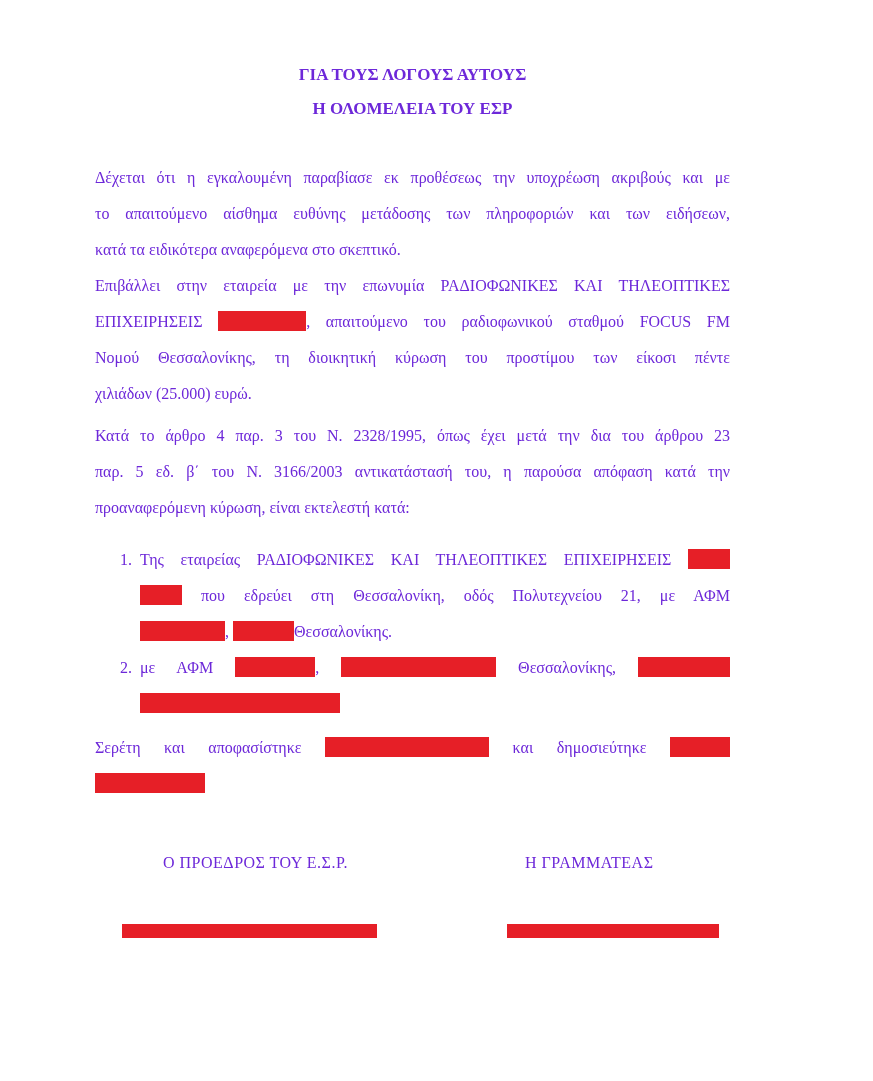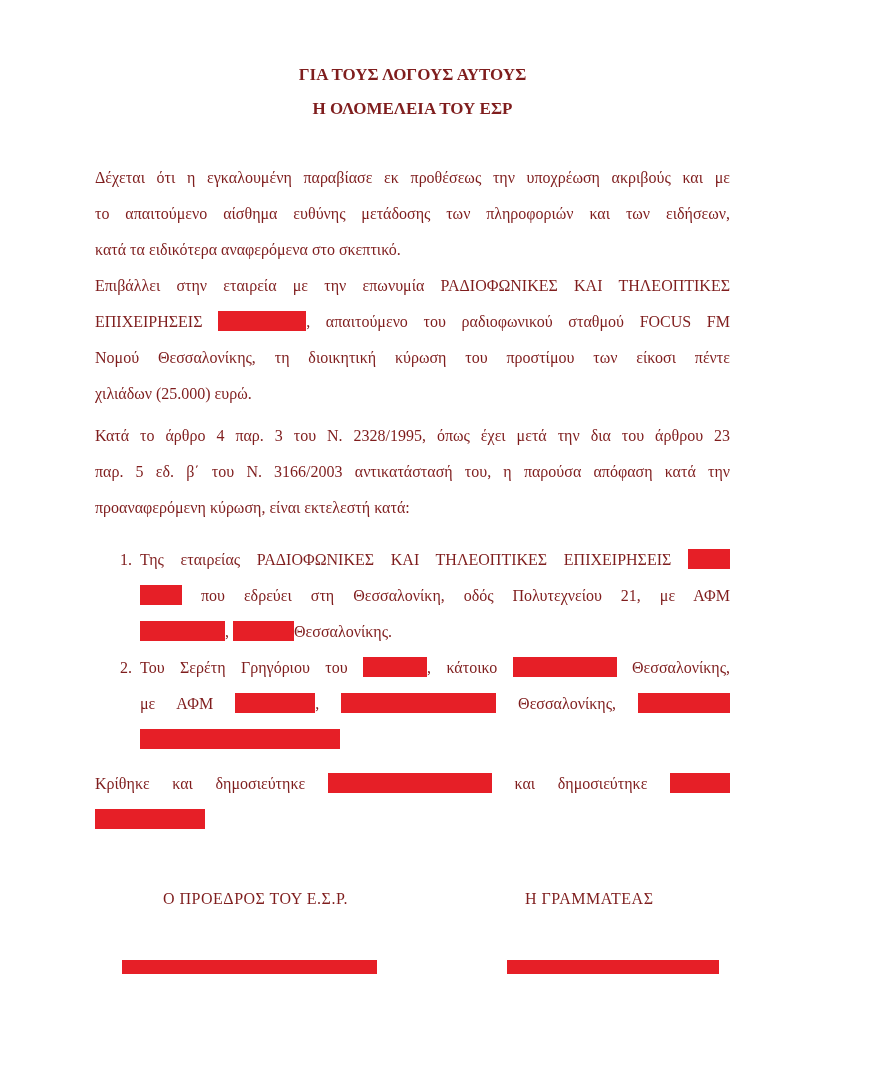--- a/index.html
+++ b/index.html
@@ -1,21 +1,21 @@
 <!DOCTYPE html>
 <html><head>
 <meta charset="utf-8">
 <style>
   html,body{margin:0;padding:0;background:#ffffff;}
   .page{
     width:873px;height:1081px;box-sizing:border-box;position:relative;
     background:#ffffff;overflow:hidden;
     padding:58px 143px 0 95px;
     font-family:"Liberation Serif","DejaVu Serif",serif;
-    font-size:16px;color:#7f1d1d;
+    font-size:16px;color:#6d28d9;
   }
   .heading{ text-align:center;font-weight:bold;font-size:17px;line-height:34px; }
   .heading-line{ white-space:nowrap; }
   .line{
     line-height:36px;height:36px;overflow:hidden;
     text-align:justify;
   }
   .line.full{ text-align-last:justify; }
   .seg{ white-space:pre-wrap; }
   .redaction{
@@ -70,29 +70,28 @@
       <span class="list-marker">1.</span>
       <div>
           <div class="line full"><span class="seg">Της εταιρείας ΡΑΔΙΟΦΩΝΙΚΕΣ ΚΑΙ ΤΗΛΕΟΠΤΙΚΕΣ ΕΠΙΧΕΙΡΗΣΕΙΣ </span><span class="redaction" style="width: 42px; background: rgb(230, 31, 39);"></span></div>
           <div class="line full"><span class="redaction" style="width: 42px; background: rgb(230, 31, 39);"></span><span class="seg"> που εδρεύει στη Θεσσαλονίκη, οδός Πολυτεχνείου 21, με ΑΦΜ</span></div>
           <div class="line"><span class="redaction" style="width: 85px; background: rgb(230, 31, 39);"></span><span class="seg">, </span><span class="redaction" style="width: 61px; background: rgb(230, 31, 39);"></span><span class="seg">Θεσσαλονίκης.</span></div>
         </div>
     </div>
     <div class="list-item">
       <span class="list-marker">2.</span>
       <div>
-          <div class="line full"><span class="seg">Του Σερέτη Γρηγόριου του </span><span class="redaction" style="width: 64px; background: rgb(230, 31, 39);"></span><span class="seg">, κάτοικο </span><span class="redaction" style="width: 104px; background: rgb(230, 31, 39);"></span><span class="seg"> Θεσσαλονίκης,</span></div>
           <div class="line full"><span class="seg">με ΑΦΜ </span><span class="redaction" style="width: 80px; background: rgb(230, 31, 39);"></span><span class="seg">, </span><span class="redaction" style="width: 155px; background: rgb(230, 31, 39);"></span><span class="seg"> Θεσσαλονίκης, </span><span class="redaction" style="width: 92px; background: rgb(230, 31, 39);"></span></div>
           <div class="line"><span class="redaction" style="width: 200px; background: rgb(230, 31, 39);"></span></div>
         </div>
     </div>
   </div>
 
   <div class="para para-closing">
-      <div class="line full"><span class="seg">Κρίθηκε και δημοσιεύτηκε </span><span class="redaction" style="width: 164px; background: rgb(230, 31, 39);"></span><span class="seg"> και δημοσιεύτηκε </span><span class="redaction" style="width: 60px; background: rgb(230, 31, 39);"></span></div>
+      <div class="line full"><span class="seg">Σερέτη και αποφασίστηκε </span><span class="redaction" style="width: 164px; background: rgb(230, 31, 39);"></span><span class="seg"> και δημοσιεύτηκε </span><span class="redaction" style="width: 60px; background: rgb(230, 31, 39);"></span></div>
       <div class="line"><span class="redaction" style="width: 110px; background: rgb(230, 31, 39);"></span></div>
     </div>
 
   <div class="signatures">
     <div class="sig-label president">Ο ΠΡΟΕΔΡΟΣ ΤΟΥ Ε.Σ.Ρ.</div>
     <div class="sig-label secretary">Η ΓΡΑΜΜΑΤΕΑΣ</div>
     <div class="sig-bar president" style="background: rgb(230, 31, 39);"></div>
     <div class="sig-bar secretary" style="background: rgb(230, 31, 39);"></div>
   </div>
 

